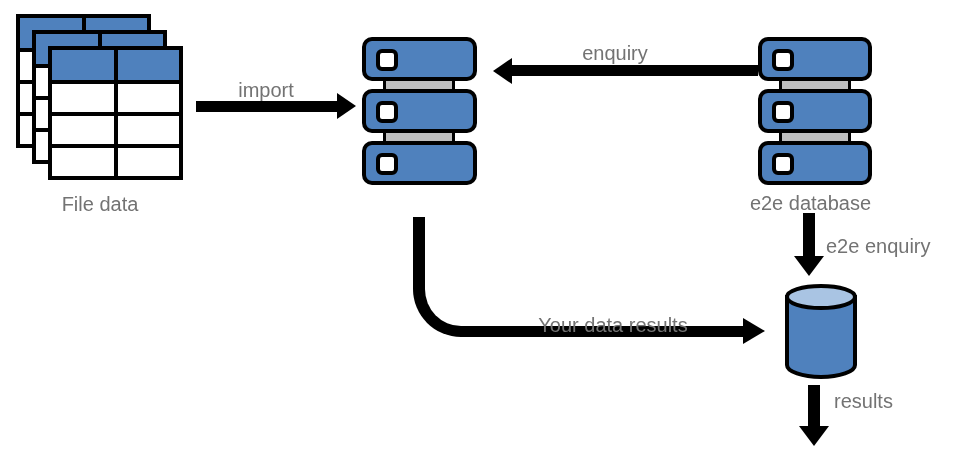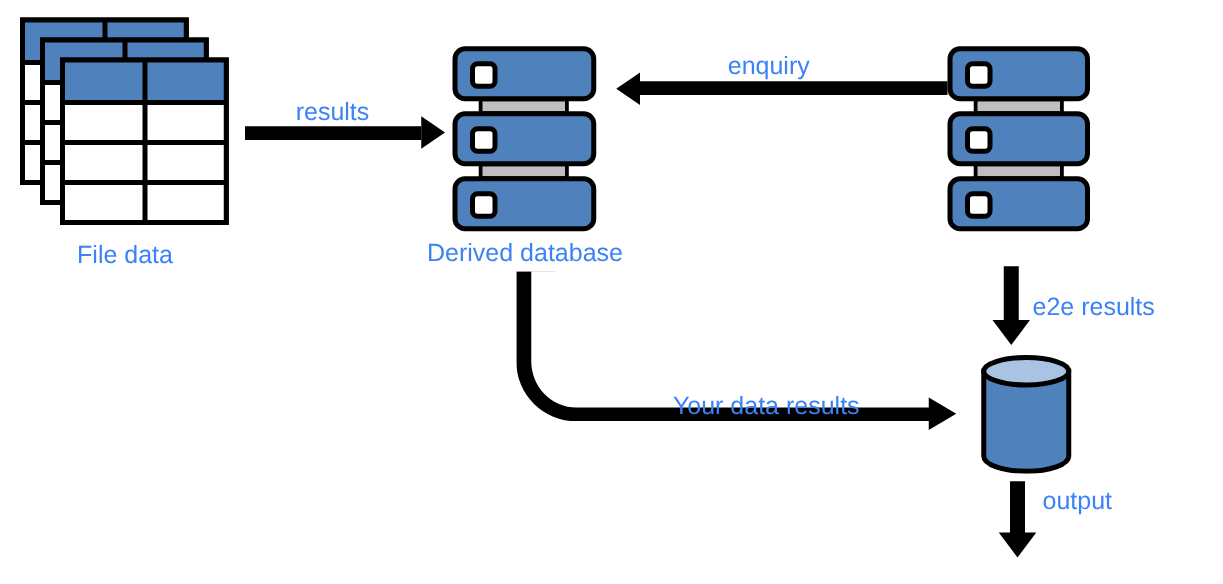--- a/index.html
+++ b/index.html
@@ -1,21 +1,21 @@
 <!DOCTYPE html>
 <html><head>
 <meta charset="utf-8">
 <style>
   html,body{margin:0;padding:0;background:#fff;}
   #canvas{
     position:relative;width:978px;height:467px;background:#FFFFFF;overflow:hidden;
     font-family:"Liberation Sans", sans-serif;color:#000;
   }
   .abs{position:absolute;}
-  .lbl{position:absolute;font-size:20px;line-height:24px;color:#3b82f6;white-space:nowrap;}
+  .lbl{position:absolute;font-size:20px;line-height:24px;color:#737373;white-space:nowrap;}
   .lbl.c{text-align:center;}
   
   .ftable{
     position:absolute;width:135px;height:134px;box-sizing:border-box;
     background:#000;border:4px solid #000;
     display:grid;grid-template-columns:1fr 1fr;grid-template-rows:30px 1fr 1fr 1fr;gap:4px;
   }
   .ftable .hcell{background:#4F81BD;}
   .ftable .cell{background:#FFFFFF;}
   
@@ -77,76 +77,76 @@
       <div class="cell"></div>
       <div class="cell"></div>
       <div class="cell"></div>
       <div class="cell"></div>
       <div class="cell"></div>
     </div>
     <div class="lbl c" style="left:20px;top:192px;width:160px;">File data</div>
   </div>
 
   <div>
-    <div class="lbl c" style="left:196px;top:78px;width:140px;">results</div>
+    <div class="lbl c" style="left:196px;top:78px;width:140px;">import</div>
     <div class="shaft" style="left:196px;top:101px;width:141px;height:11px;"></div>
     <div class="tri tri-right" style="left:337px;top:93px;"></div>
   </div>
 
   <div class="server-stack" style="left:362px;top:37px;width:115px;">
     <div class="connector" style="top:41px;"></div>
     <div class="connector" style="top:93px;"></div>
     <div class="server-unit" style="top:0;">
       <div class="led"></div>
     </div>
     <div class="server-unit" style="top:52px;">
       <div class="led"></div>
     </div>
     <div class="server-unit" style="top:104px;">
       <div class="led"></div>
     </div>
   </div>
-  <div class="lbl c" style="left:335px;top:191px;width:170px;">Derived database</div>
 
   <div>
     <div class="lbl c" style="left:535px;top:41px;width:160px;">enquiry</div>
     <div class="tri tri-left" style="left:493px;top:58px;"></div>
     <div class="shaft" style="left:512px;top:65px;width:246px;height:11px;"></div>
   </div>
 
   <div class="server-stack" style="left:758px;top:37px;width:114px;">
     <div class="connector" style="top:41px;"></div>
     <div class="connector" style="top:93px;"></div>
     <div class="server-unit" style="top:0;">
       <div class="led"></div>
     </div>
     <div class="server-unit" style="top:52px;">
       <div class="led"></div>
     </div>
     <div class="server-unit" style="top:104px;">
       <div class="led"></div>
     </div>
   </div>
+  <div class="lbl c" style="left:728px;top:191px;width:165px;">e2e database</div>
 
   <div>
     <div class="elbow" style="left:413px;top:217px;width:332px;height:120px;"></div>
     <div class="tri tri-right" style="left:743px;top:318px;border-width:13px 0 13px 22px;"></div>
     <div class="lbl c" style="left:518px;top:294px;width:190px;margin-top:19px;">Your data results</div>
   </div>
 
   <div>
     <div class="shaft" style="left:803px;top:213px;width:12px;height:44px;"></div>
     <div class="tri tri-down" style="left:794px;top:256px;"></div>
-    <div class="lbl" style="left:826px;top:234px;">e2e results</div>
+    <div class="lbl" style="left:826px;top:234px;">e2e enquiry</div>
   </div>
 
   <svg class="abs" style="left:783px;top:282px;" width="76" height="97" viewBox="0 0 76 97">
     <path d="M4 15 L4 83 A34 12 0 0 0 72 83 L72 15 Z" fill="#4F81BD" stroke="#000000" stroke-width="4"></path>
     <ellipse cx="38" cy="15" rx="34" ry="11" fill="#A9C4E3" stroke="#000000" stroke-width="4"></ellipse>
   </svg>
 
   <div>
     <div class="shaft" style="left:808px;top:385px;width:12px;height:42px;"></div>
     <div class="tri tri-down" style="left:799px;top:426px;"></div>
-    <div class="lbl" style="left:834px;top:389px;">output</div>
+    <div class="lbl" style="left:834px;top:389px;">results</div>
   </div>
 
 </div>
 
 </body></html>

